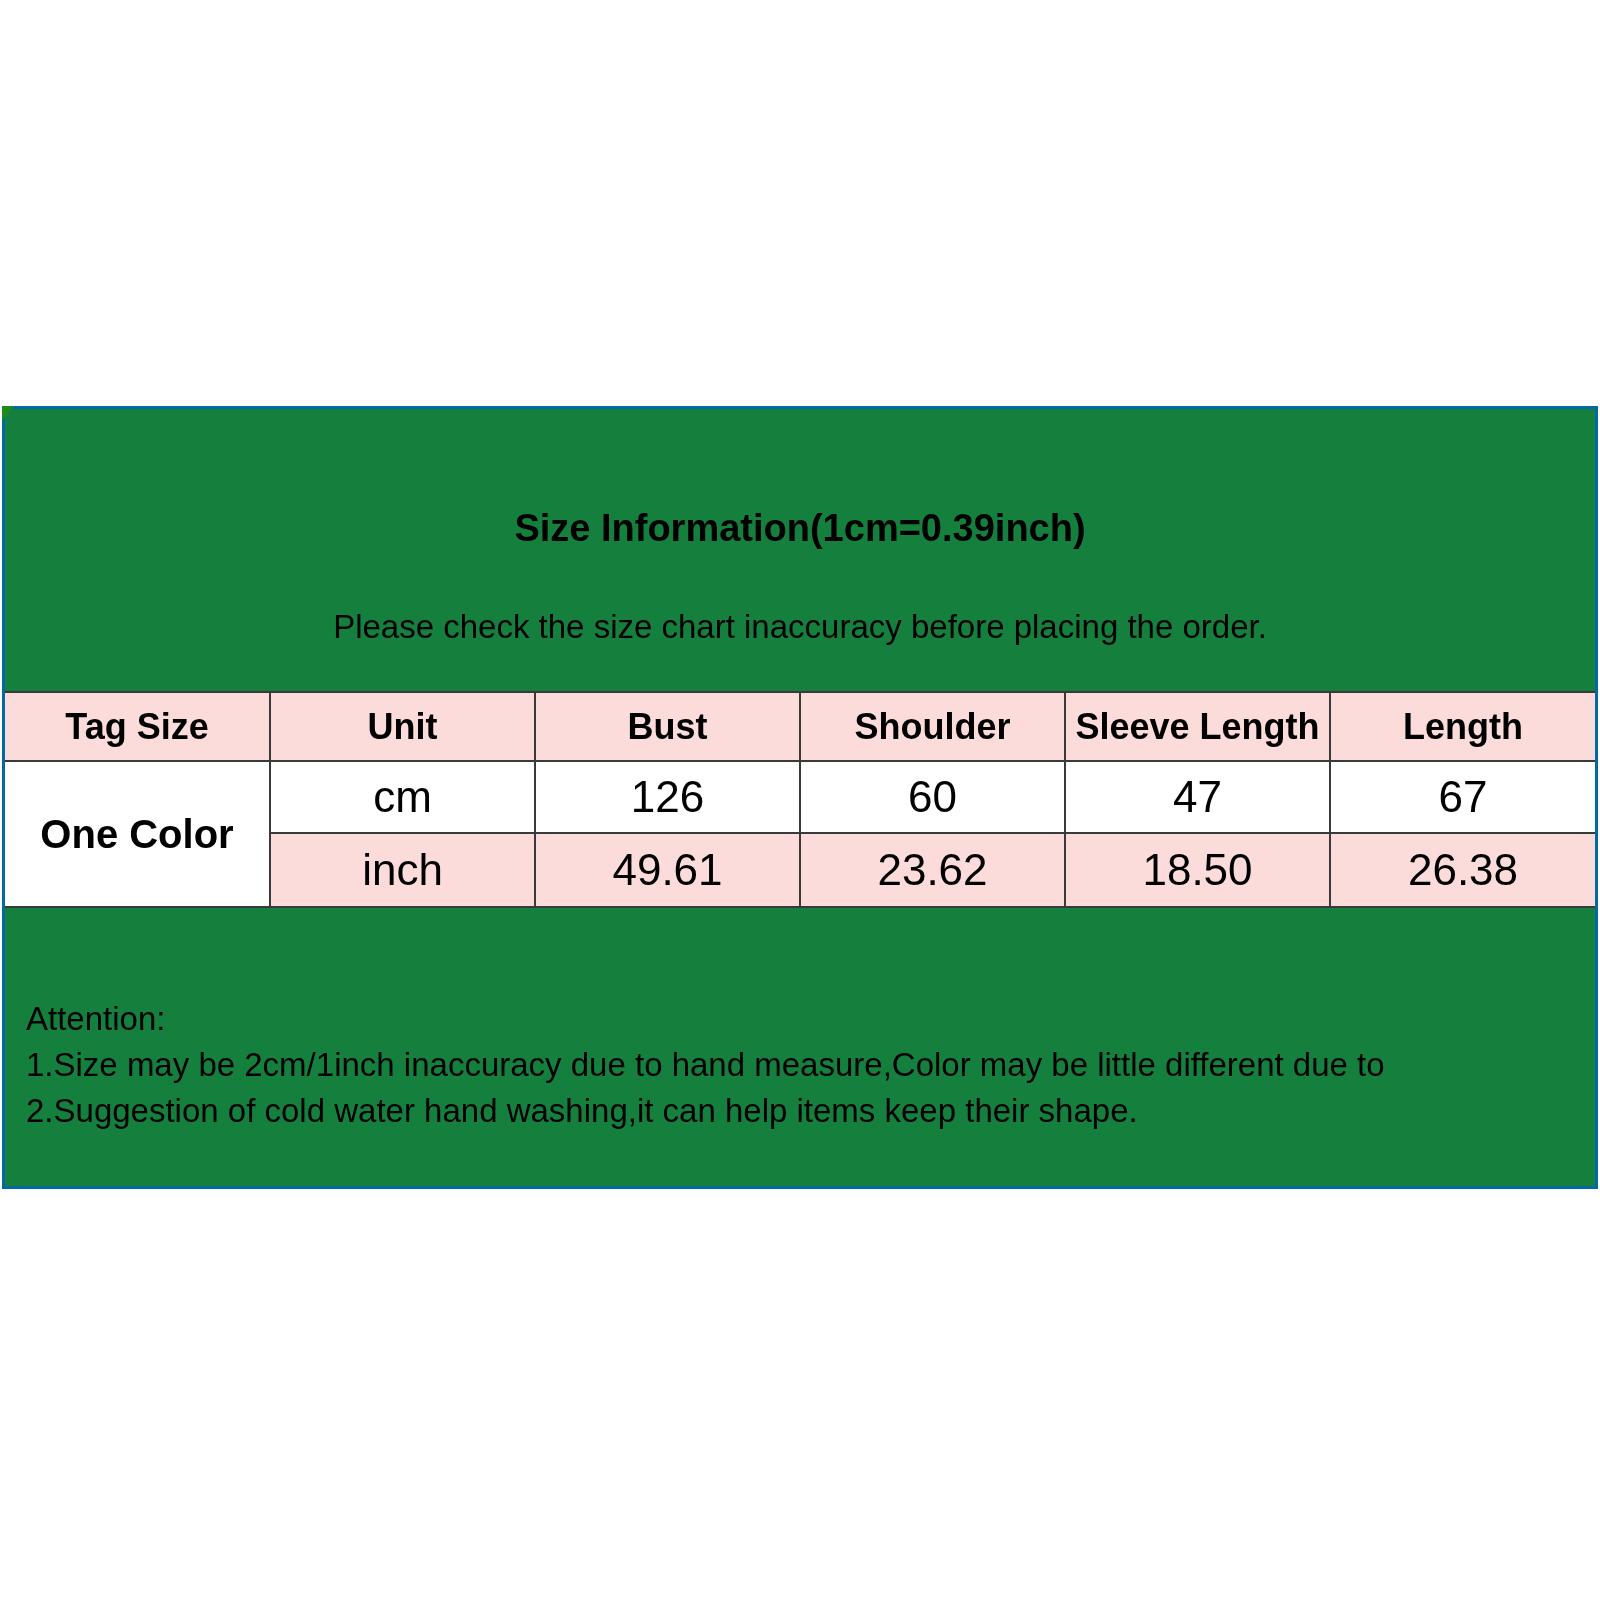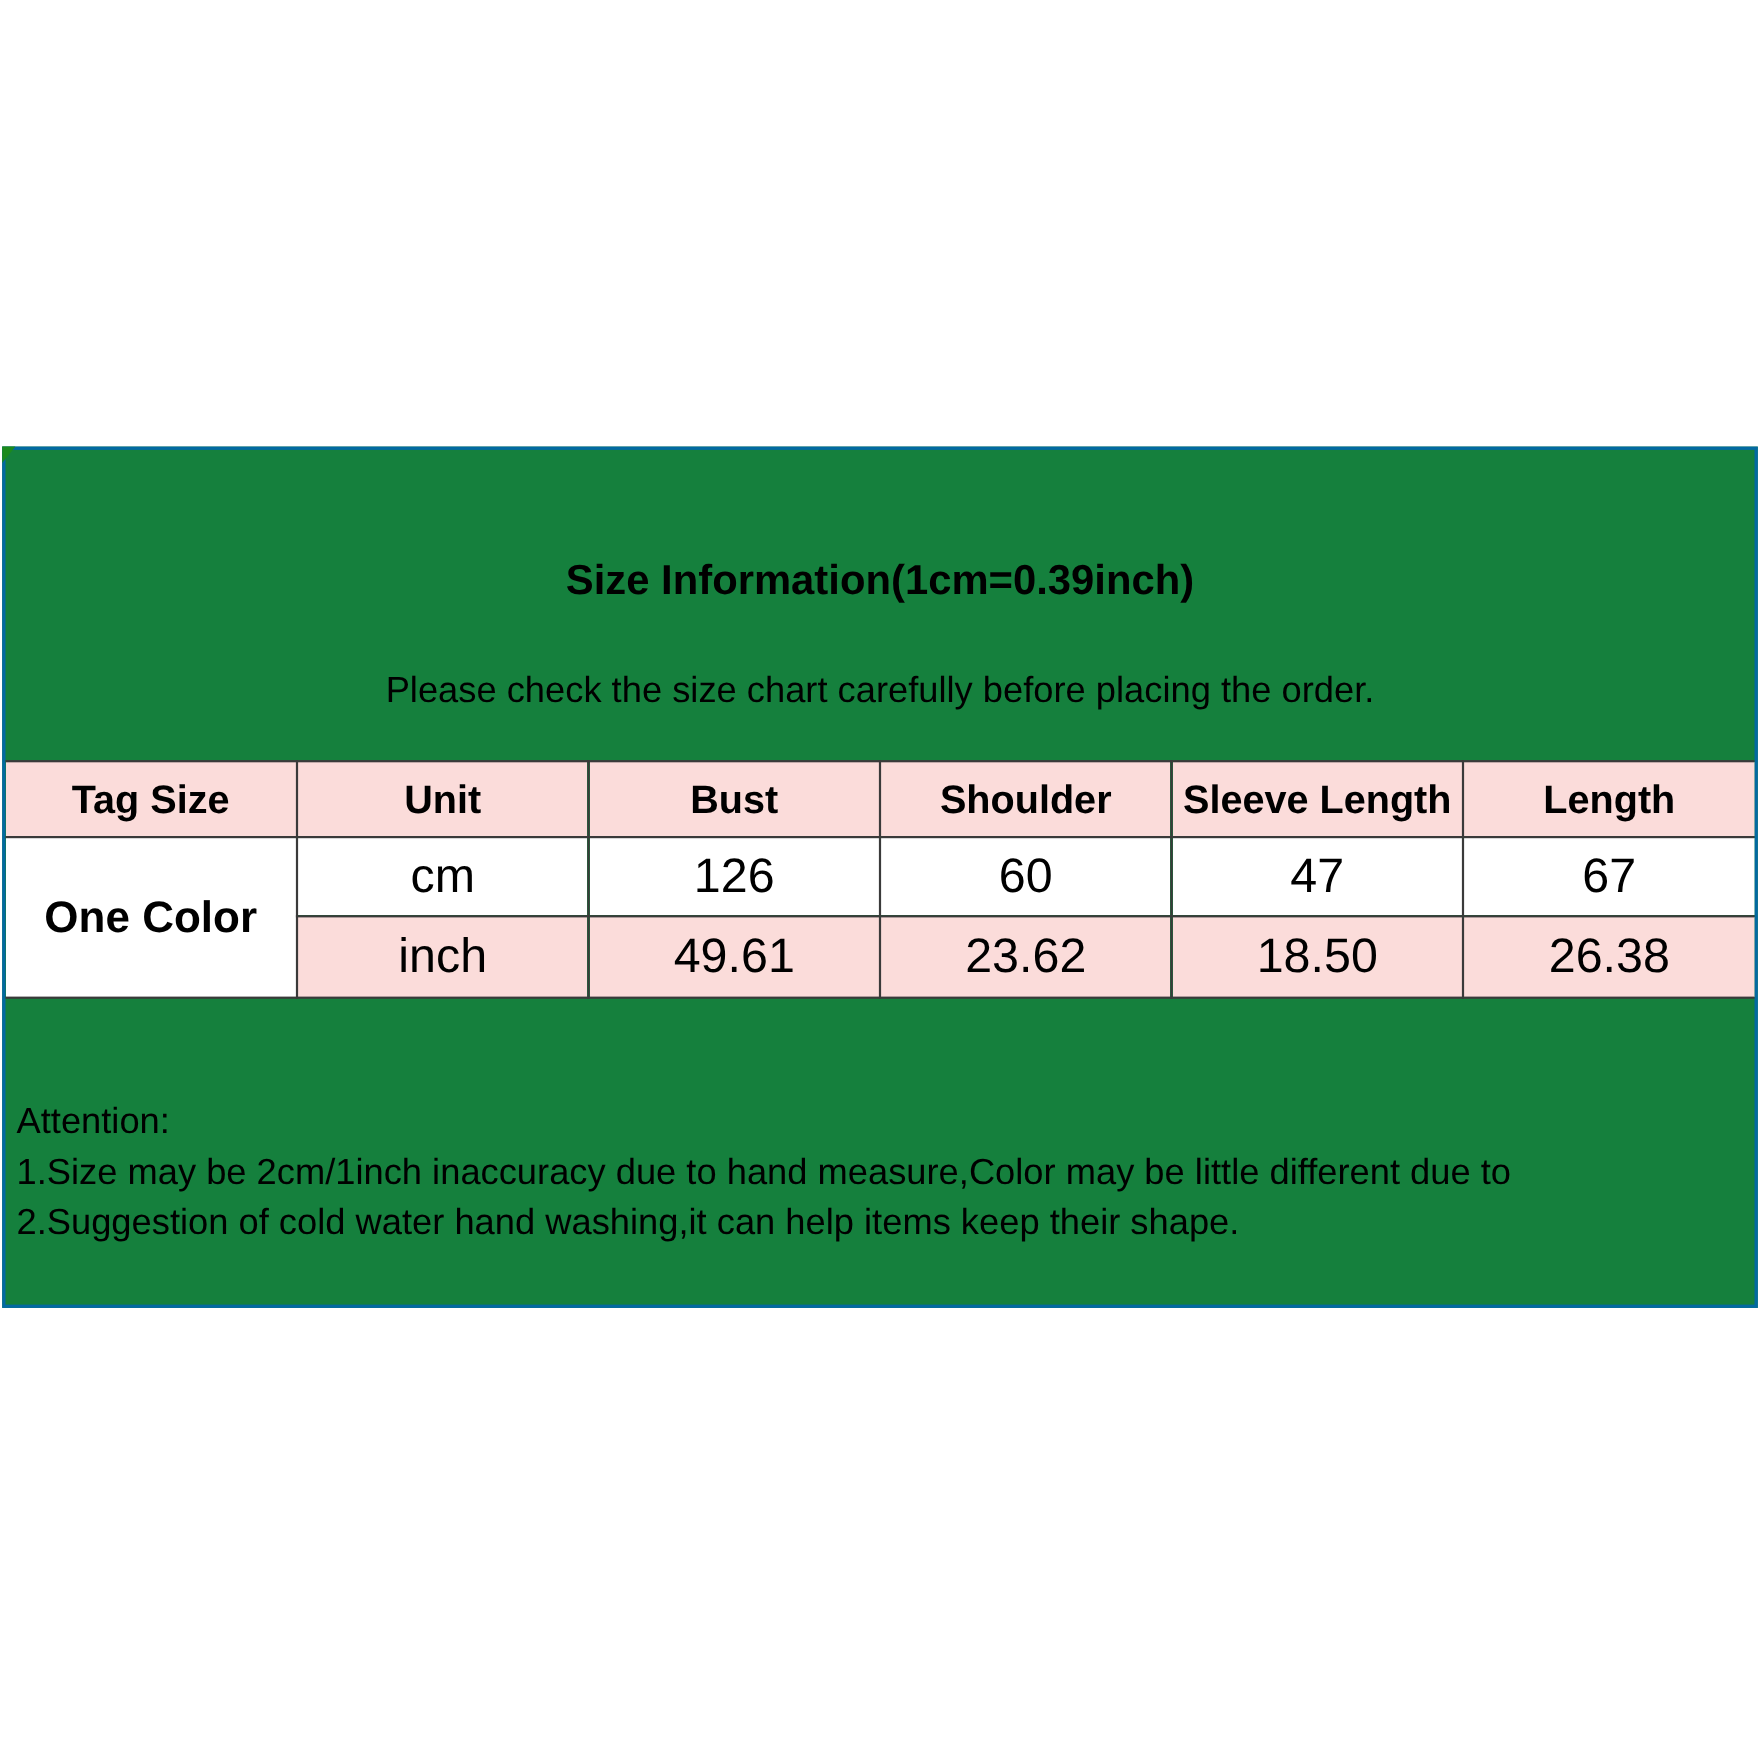--- a/index.html
+++ b/index.html
@@ -92,36 +92,36 @@
   .size-table tr.r-cm td { background: #ffffff; }
   .size-table tr.r-inch td { background: #fbdcda; margin-left: 16px; }
   .size-table td.c-tag {
     background: #ffffff;
     font-size: 40px;
     font-weight: bold;
   }
   .bottom-sec {
     flex: 1 1 auto;
     box-sizing: border-box;
-    padding: 88px 30px 0 10px;
+    padding: 88px 30px 0 21px;
     font-size: 33px;
     line-height: 46px;
   }
   .attn-line { white-space: nowrap; }
 </style>
 </head>
 <body>
 
 <div class="canvas">
   <div class="panel">
     <div class="corner-triangle"></div>
 
     <div class="top-sec">
       <div class="title">Size Information(1cm=0.39inch)</div>
-      <div class="subtitle">Please check the size chart carefully before placing the order.</div>
+      <div class="subtitle">Please check the size chart inaccuracy before placing the order.</div>
     </div>
 
     <table class="size-table">
       <tbody>
           <tr class="r-head">
         <th class="first-col">Tag Size</th>
         <th>Unit</th>
         <th>Bust</th>
         <th>Shoulder</th>
         <th>Sleeve Length</th>

